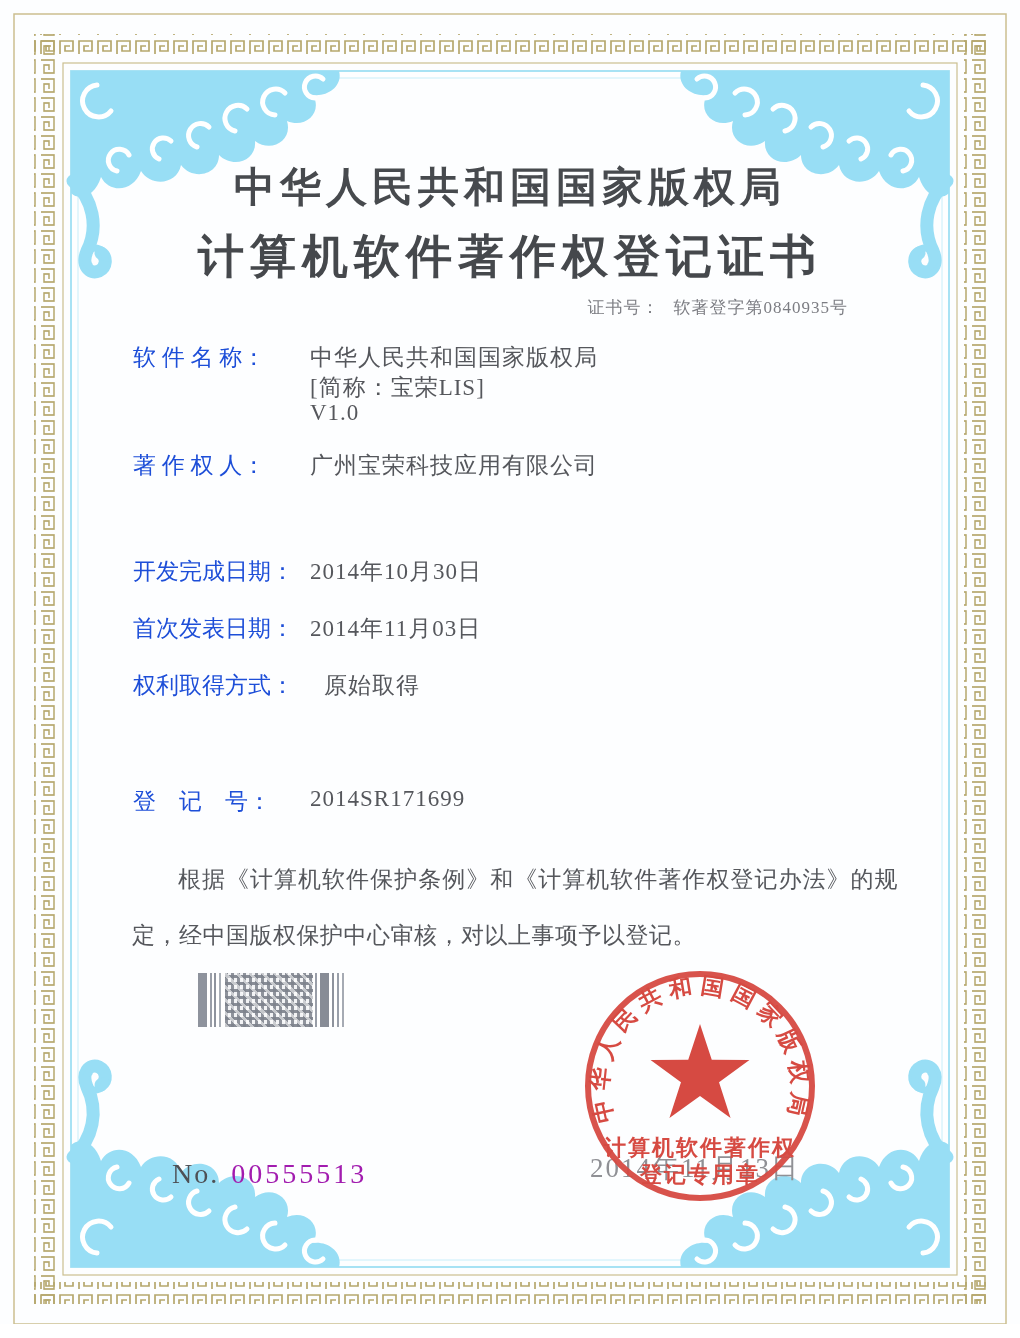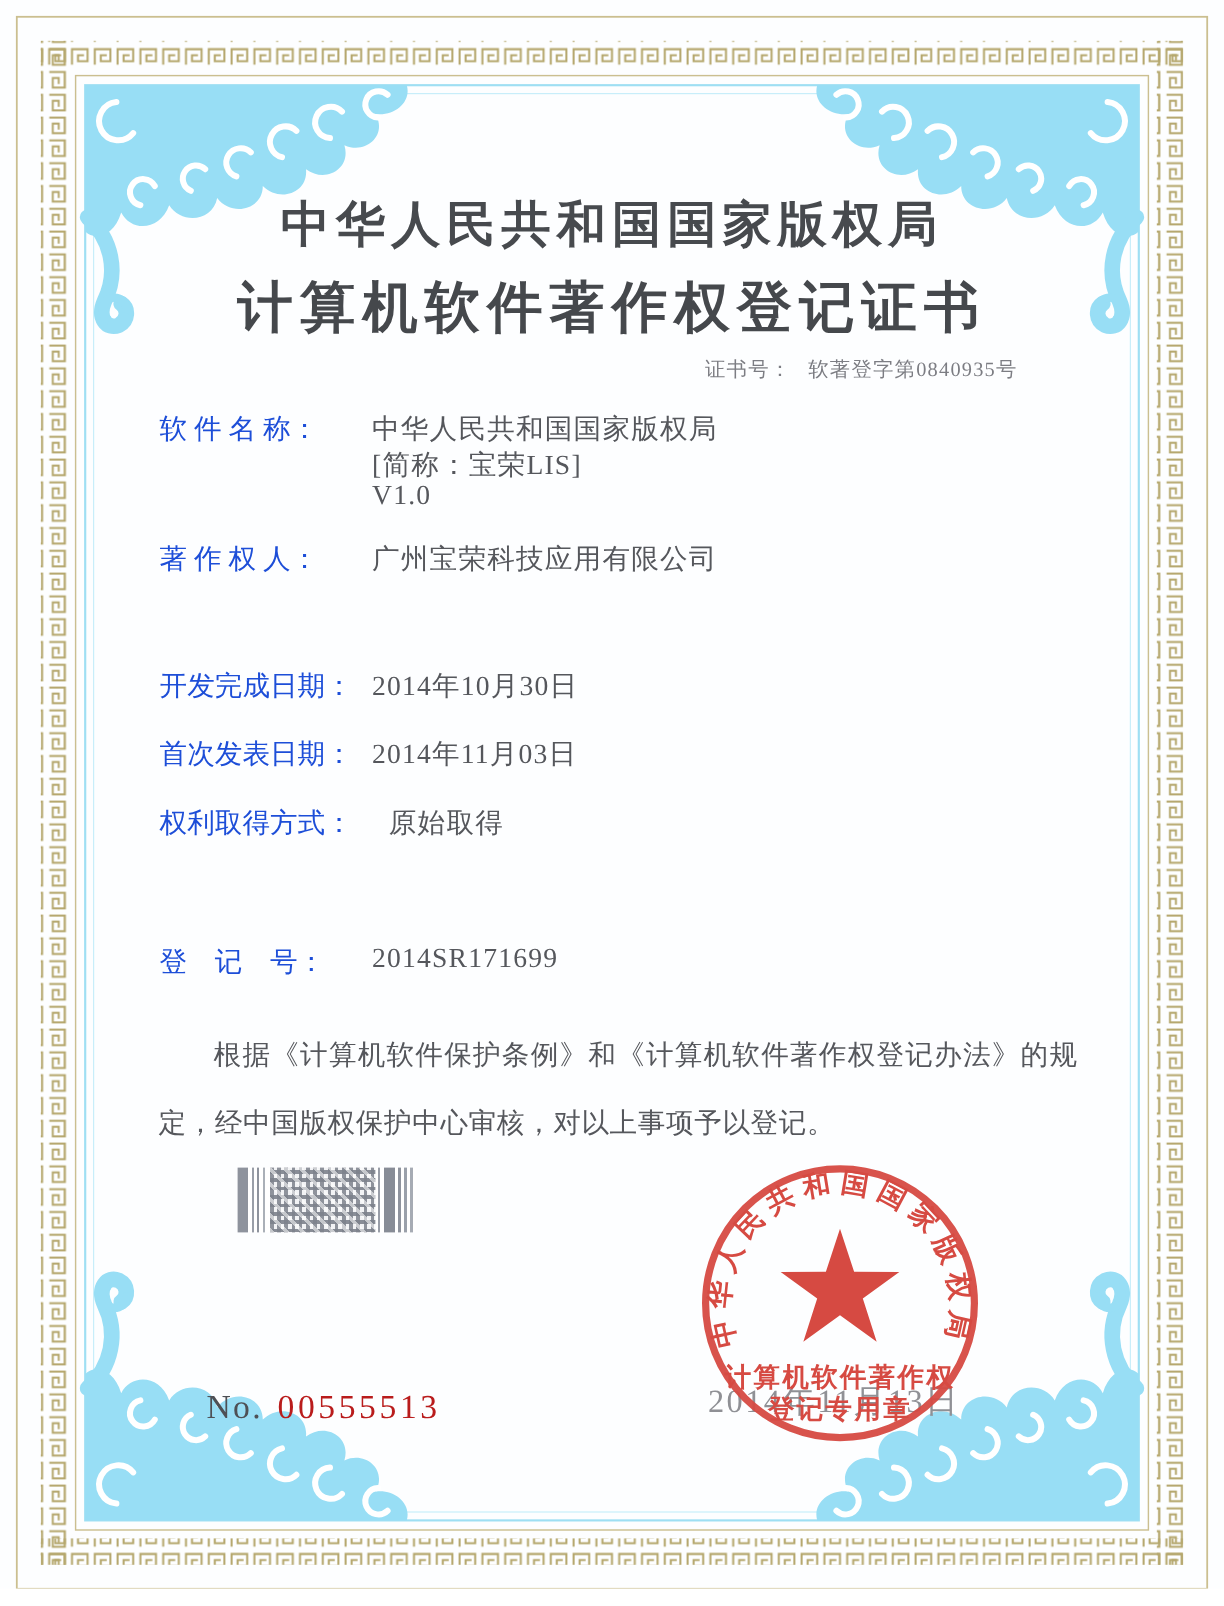--- a/index.html
+++ b/index.html
@@ -73,21 +73,21 @@
 
   .issue-date {
     position:absolute; left:555px; top:1150px; width:280px; z-index:2;
     text-align:center; font-size:27px; color:#8f9095; letter-spacing:2px;
   }
   .serial-line {
     position:absolute; left:172px; top:1158px;
     font-size:28px; letter-spacing:2px;
   }
   .serial-line .no-lbl { color:#4e5055; margin-right:12px; }
-  .serial-line .no-val { color:#b91c1c; letter-spacing:3px; }
+  .serial-line .no-val { color:#a21caf; letter-spacing:3px; }
 </style>
 </head>
 <body>
 
 <div class="page">
 
   <svg class="frame-svg" width="1020" height="1338" viewBox="0 0 1020 1338">
     <defs>
       <pattern id="gk" width="19" height="19" patternUnits="userSpaceOnUse">
         <path d="M3,16 L3,3 L16,3 L16,13 L8,13 L8,8 L13,8" fill="none" stroke="#b5a76d" stroke-width="1.7"></path>

